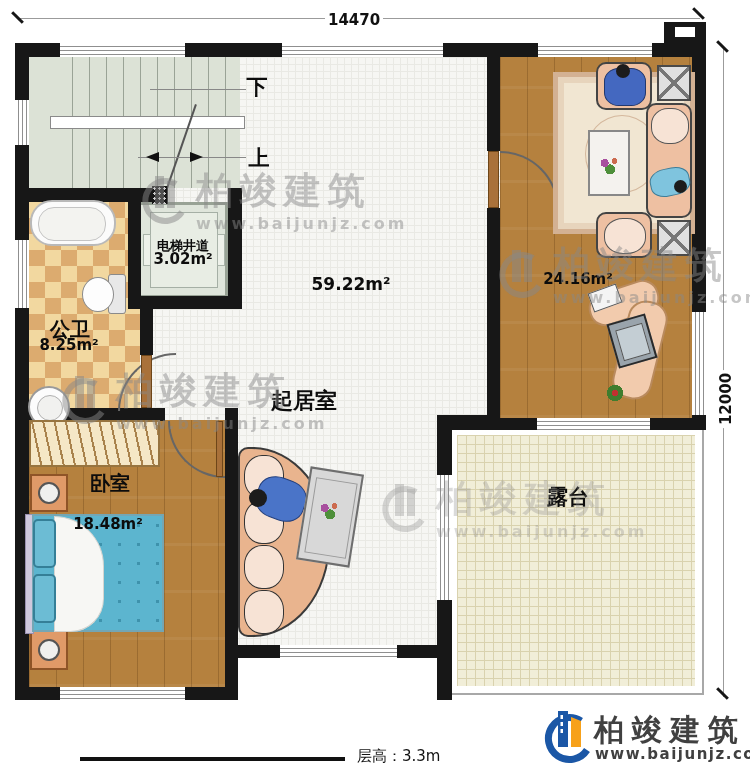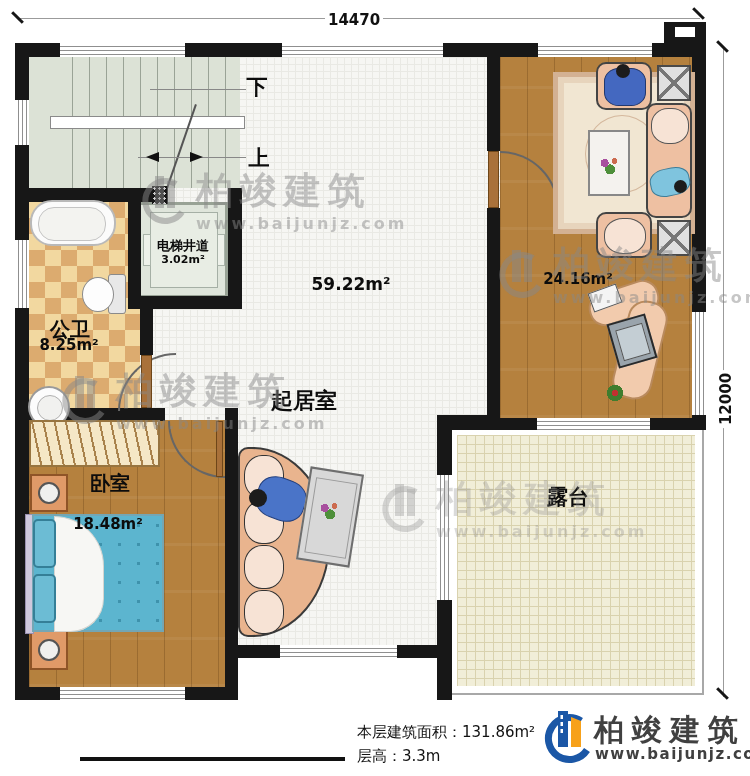--- a/index.html
+++ b/index.html
@@ -147,21 +147,21 @@
   <div class="abs" style="left:588px;top:286px;width:72px;height:34px;background:#f2cbad;border:2px solid #b98a5d;border-radius:16px;box-sizing:border-box;transform:rotate(-18deg);"></div>
   <div class="abs" style="left:620px;top:300px;width:40px;height:100px;background:#f2cbad;border:2px solid #b98a5d;border-radius:18px;box-sizing:border-box;transform:rotate(14deg);"></div>
   <div class="abs" style="left:590px;top:288px;width:28px;height:18px;background:#f4f4f4;border:1px solid #555;transform:rotate(-20deg);"></div>
   <div class="abs" style="left:612px;top:318px;width:40px;height:46px;background:#9aa4ac;border:2px solid #2a2a2a;box-sizing:border-box;transform:rotate(-16deg);"></div>
   <div class="abs" style="left:619px;top:326px;width:26px;height:30px;background:#c4ced4;border:1px solid #555;transform:rotate(-16deg);"></div>
   <div class="abs" style="left:606px;top:384px;width:18px;height:18px;background:radial-gradient(circle at 50% 50%,#c03030 3px,#3f7d2e 3px,#3f7d2e 8px,transparent 8px);"></div>
 
   <div class="lbl" style="left:257px;top:87px;font-size:21px;">下</div>
   <div class="lbl" style="left:259px;top:158px;font-size:21px;">上</div>
   <div class="lbl" style="left:183px;top:246px;font-size:13px;">电梯井道</div>
-  <div class="lbl" style="left:183px;top:259px;font-size:11px;">3.02m²</div>
+  <div class="lbl" style="left:183px;top:259px;font-size:15px;">3.02m²</div>
   <div class="lbl roomname" style="left:70px;top:329px;">公卫</div>
   <div class="lbl" style="left:69px;top:345px;font-size:15px;">8.25m²</div>
   <div class="lbl" style="left:351px;top:284px;font-size:17px;">59.22m²</div>
   <div class="lbl" style="left:304px;top:401px;font-size:22px;">起居室</div>
   <div class="lbl" style="left:578px;top:279px;font-size:15px;">24.16m²</div>
   <div class="lbl roomname" style="left:110px;top:483px;">卧室</div>
   <div class="lbl" style="left:108px;top:500px;font-size:15px;margin-top:24px;">18.48m²</div>
   <div class="lbl" style="left:568px;top:497px;font-size:21px;">露台</div>
 
   <div class="dimline" style="left:18px;top:18px;width:682px;height:1px;"></div>
@@ -212,21 +212,20 @@
         <rect x="17" y="4" width="9" height="32" fill="rgba(135,135,135,.5)"></rect>
         <rect x="29" y="9" width="8" height="27" fill="rgba(135,135,135,.5)"></rect>
       </svg>
     <div>
         <div class="t1">柏竣建筑</div>
          <div class="t2">www.baijunjz.com</div>
       </div>
   </div>
 
   <div class="abs" style="left:80px;top:757px;width:265px;height:4px;background:#111;"></div>
-  <div class="abs" style="left:357px;top:723px;font-size:15px;color:#111;">本层建筑面积：131.86m²</div>
   <div class="abs" style="left:357px;top:747px;font-size:15px;color:#111;">层高：3.3m</div>
   <svg class="abs" style="left:541px;top:708px;" width="50" height="62" viewBox="0 0 50 62">
     <path d="M40 13 A 21 21 0 1 0 46 42" fill="none" stroke="#1b57a6" stroke-width="7"></path>
     <rect x="17" y="3" width="10" height="36" fill="#1b57a6"></rect>
     <rect x="19.5" y="7" width="2.5" height="4" fill="#fff"></rect>
       <rect x="19.5" y="14" width="2.5" height="4" fill="#fff"></rect>
       <rect x="19.5" y="21" width="2.5" height="4" fill="#fff"></rect>
     <polygon points="30,9 40,13 40,39 30,39" fill="#f7a11a"></polygon>
   </svg>
   <div class="abs" style="left:594px;top:710px;font-size:30px;font-weight:700;color:#404040;letter-spacing:8px;">柏竣建筑</div>

